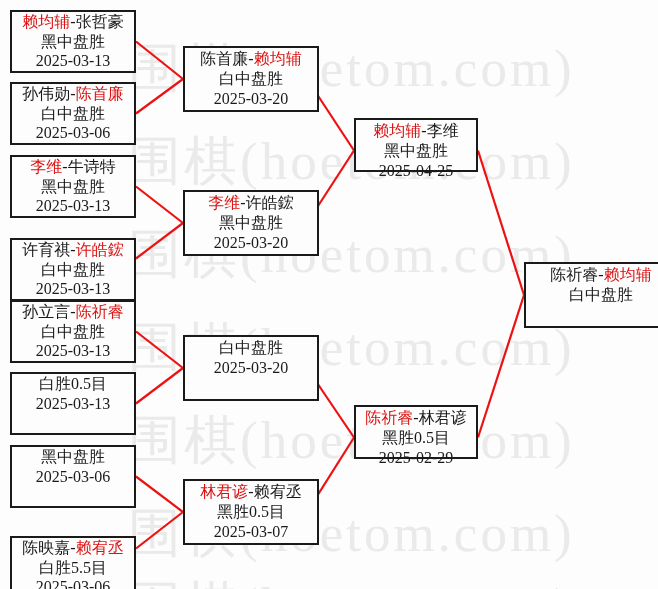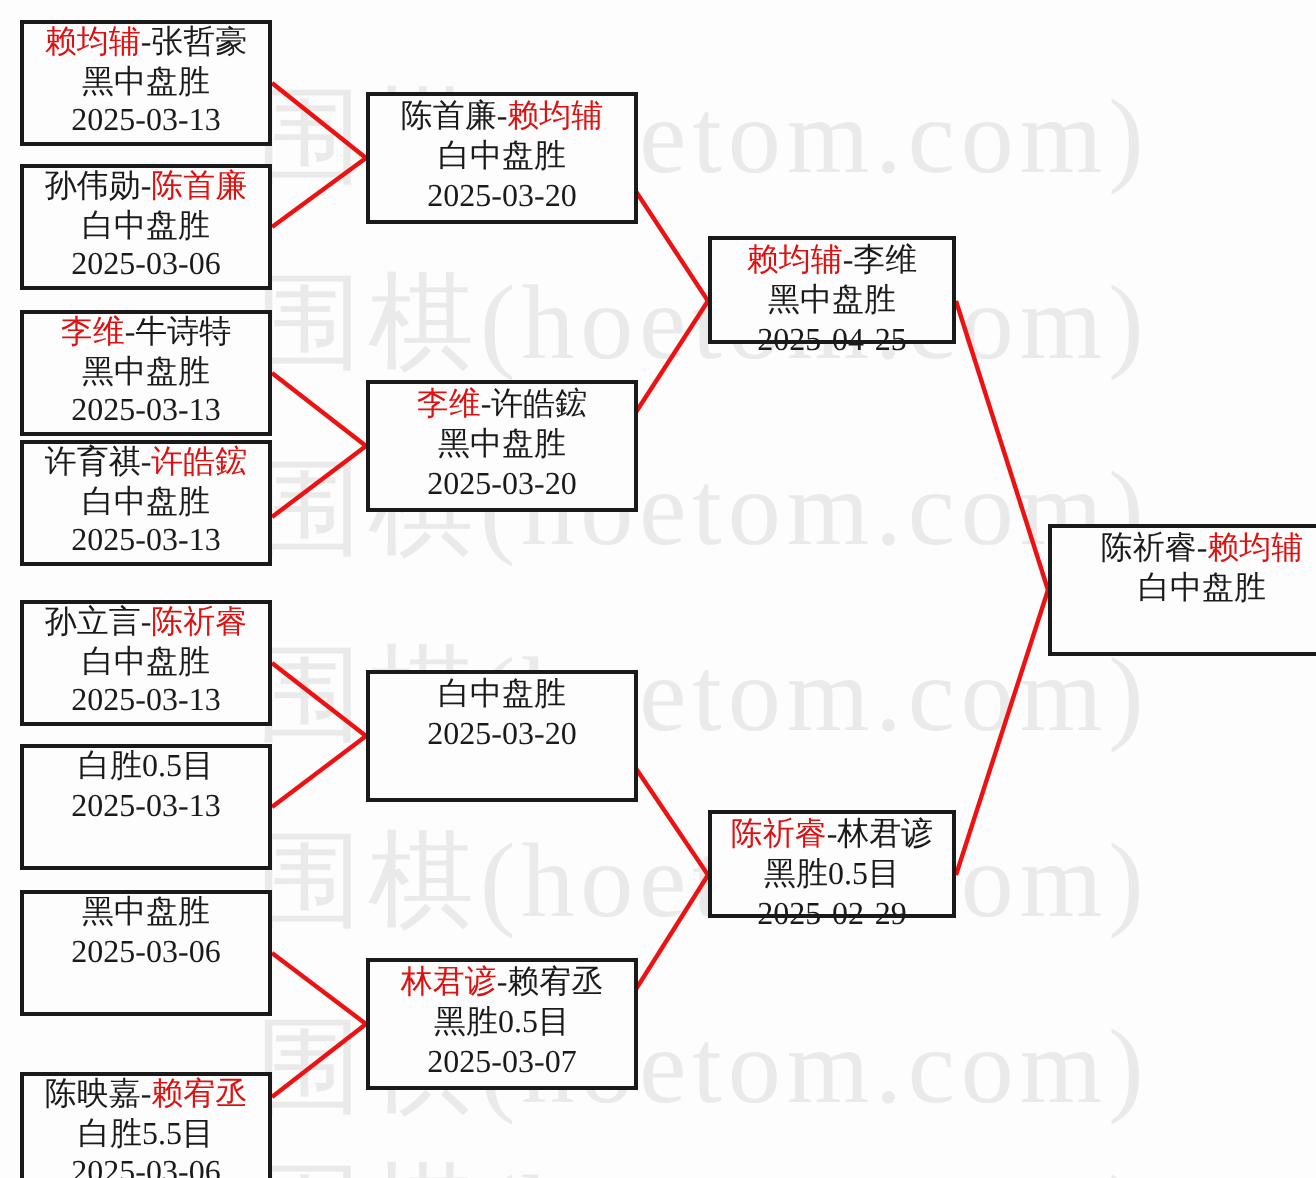--- a/index.html
+++ b/index.html
@@ -90,21 +90,21 @@
   <div class="match c1" style="top:82px">
     <div class="line"><span>孙伟勋</span><span>-</span><span class="winner">陈首廉</span></div>
     <div class="line">白中盘胜</div>
     <div class="line">2025-03-06</div>
   </div>
   <div class="match c1" style="top:155px">
     <div class="line"><span class="winner">李维</span><span>-</span><span>牛诗特</span></div>
     <div class="line">黑中盘胜</div>
     <div class="line">2025-03-13</div>
   </div>
-  <div class="match c1" style="top:220px">
+  <div class="match c1" style="top:238px">
     <div class="line"><span>许育祺</span><span>-</span><span class="winner">许皓鋐</span></div>
     <div class="line">白中盘胜</div>
     <div class="line">2025-03-13</div>
   </div>
   <div class="match c1" style="top:300px">
     <div class="line"><span>孙立言</span><span>-</span><span class="winner">陈祈睿</span></div>
     <div class="line">白中盘胜</div>
     <div class="line">2025-03-13</div>
   </div>
   <div class="match c1" style="top:372px">

